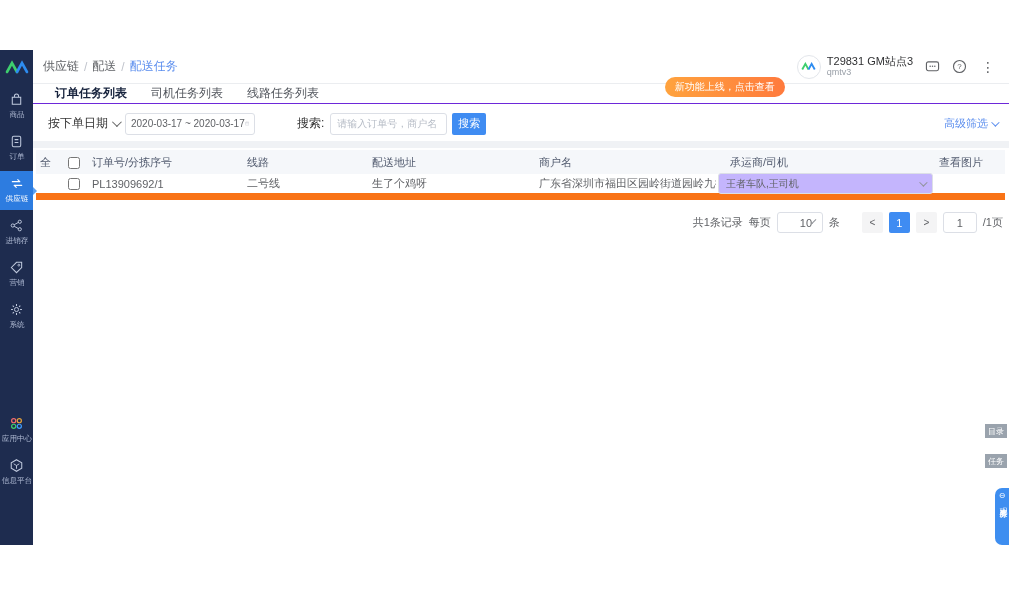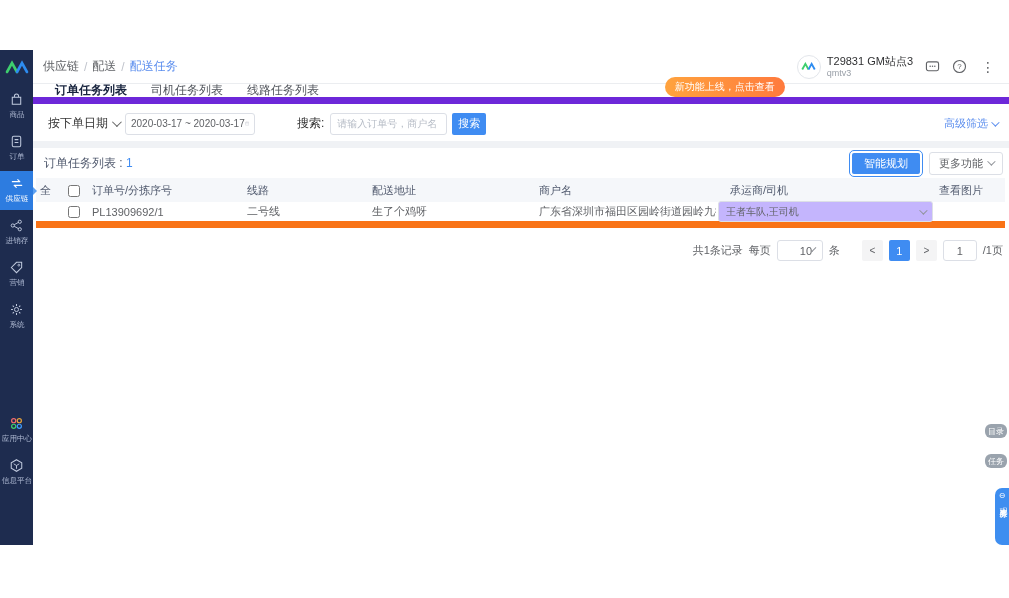--- a/index.html
+++ b/index.html
@@ -23,30 +23,30 @@
   
   .main { flex:1; display:flex; flex-direction:column; background:#fff; min-width:0; }
 
   
   .hdr { height:34px; display:flex; align-items:center; justify-content:space-between; padding:0 12px 0 10px; border-bottom:1px solid #ebedf0; }
   .crumbs { font-size:12px; color:#606266; display:flex; align-items:center; gap:5px; }
   .crumbs .sep { color:#c0c4cc; }
   .crumbs .cur { color:#5a8dee; }
   .hdr-right { display:flex; align-items:center; gap:12px; }
   .badge { background:linear-gradient(90deg,#ffa33e,#ff7a3d); color:#fff; font-size:10px; padding:3px 10px; border-radius:10px; cursor:pointer; white-space:nowrap;margin-top:41px; }
-  .userbox { display:flex; align-items:center; gap:6px; cursor:pointer; }
+  .userbox { display:flex; gap:6px; cursor:pointer; }
   .avatar { width:24px; height:24px; border-radius:50%; border:1px solid #e3e6eb; display:flex; align-items:center; justify-content:center; background:#fff; }
   .uinfo { display:flex; flex-direction:column; line-height:1.15; }
   .uinfo .site { font-size:11px; color:#303133; }
   .uinfo .acct { font-size:9px; color:#9aa0a8; }
   .hicon { color:#606266; cursor:pointer; display:flex; align-items:center; }
   .dots { font-size:14px; color:#606266; line-height:1; cursor:pointer; padding:0 2px; }
 
   
-  .tabbar { height:20px; display:flex; align-items:center; padding-left:10px; border-bottom:7px solid #6d28d9; gap:0; }
+  .tabbar { height:20px; display:flex; align-items:flex-start; padding-left:10px; border-bottom:1px solid #6d28d9; gap:0; }
   .tab { font-size:12px; color:#51555c; padding:0 12px; cursor:pointer; line-height:19px; }
   .tab.active { color:#17233d; font-weight:bold; }
 
   
   .filters { height:23px; margin-top:8px; display:flex; align-items:center; padding-left:15px; position:relative; }
   .f-label { font-size:12px; color:#333; display:flex; align-items:center; gap:4px; cursor:pointer; white-space:nowrap; }
   .chev { width:7px; height:7px; border-right:1px solid #666; border-bottom:1px solid #666; transform:rotate(45deg) translateY(-2px); display:inline-block; }
   .date-input { margin-left:6px; width:130px; height:22px; border:1px solid #dcdfe6; border-radius:3px; display:flex; align-items:center; padding:0 5px; cursor:pointer; }
   .date-input .dtxt { flex:1; font-size:10px; color:#606266; white-space:nowrap; }
   .s-label { margin-left:42px; font-size:12px; color:#333; white-space:nowrap; }
@@ -80,21 +80,21 @@
   .row-select { width:215px; height:21px; border:1px solid #dcdfe6; border-radius:3px; display:flex; align-items:center; justify-content:space-between; padding:0 7px; font-size:10px; color:#606266; cursor:pointer; background:#c4b5fd; }
 
   
   .pager { display:flex; align-items:center; justify-content:flex-end; gap:6px; padding:12px 6px 0 0; font-size:11px; color:#606266; }
   .pp-select { width:42px; height:21px; border:1px solid #dcdfe6; border-radius:3px; display:flex; align-items:center; justify-content:space-between; padding:0 22px; cursor:pointer; color:#606266; }
   .pg-btn { width:21px; height:21px; border-radius:2px; background:#f4f4f5; color:#606266; display:flex; align-items:center; justify-content:center; font-size:10px; cursor:pointer; border:none; }
   .pg-cur { width:21px; height:21px; border-radius:2px; background:#3f8cf2; color:#fff; display:flex; align-items:center; justify-content:center; font-size:11px; cursor:pointer; }
   .jump { width:34px; height:21px; border:1px solid #dcdfe6; border-radius:3px; text-align:center; font-size:11px; color:#606266; outline:none; font-family:inherit; }
 
   
-  .float-tab { position:absolute; right:2px; width:22px; height:14px; background:#9aa3ad; color:#fff; font-size:8px; display:flex; align-items:center; justify-content:center; border-radius:6px; cursor:pointer; }
+  .float-tab { position:absolute; right:2px; width:22px; height:14px; background:#9aa3ad; color:#fff; font-size:8px; display:flex; align-items:center; justify-content:center; border-radius:0; cursor:pointer; }
   .ft-1 { top:424px; }
   .ft-2 { top:454px;font-family:Liberation Mono, monospace; }
   .ribbon { position:absolute; right:0; top:488px; width:14px; height:57px; background:#3e8ef0; border-radius:7px 0 0 7px; color:#fff; display:flex; flex-direction:column; align-items:center; padding-top:4px; cursor:pointer; }
   .ribbon .ric { font-size:8px; line-height:8px; }
   .ribbon .rtx { writing-mode:vertical-rl; font-size:8px; letter-spacing:1px; margin-top:1px; }
 </style>
 </head>
 <body>
 
 <div class="page">
@@ -259,33 +259,20 @@
         <input class="search-input" placeholder="请输入订单号，商户名" style="">
         <button class="btn-search">搜索</button>
         <span class="adv">
           <span>高级筛选</span>
           <i class="chev-b"></i>
         </span>
       </div>
 
       <div class="band"></div>
 
-      <div class="list-hd">
-        <span class="list-title">
-          <span>订单任务列表 :</span>
-          <b>1</b>
-        </span>
-        <span class="list-actions">
-          <button class="btn-smart">智能规划</button>
-          <button class="btn-more">
-            <span>更多功能</span>
-            <i class="chev-g"></i>
-          </button>
-        </span>
-      </div>
 
       <div class="tbl">
         <div class="trow thead">
           <span class="cell c-first">全</span>
           <span class="cell"><input type="checkbox" class="cb" style=""></span>
           <span class="cell">订单号/分拣序号</span>
           <span class="cell">线路</span>
           <span class="cell">配送地址</span>
           <span class="cell">商户名</span>
           <span class="cell carrier-hd">承运商/司机</span>

